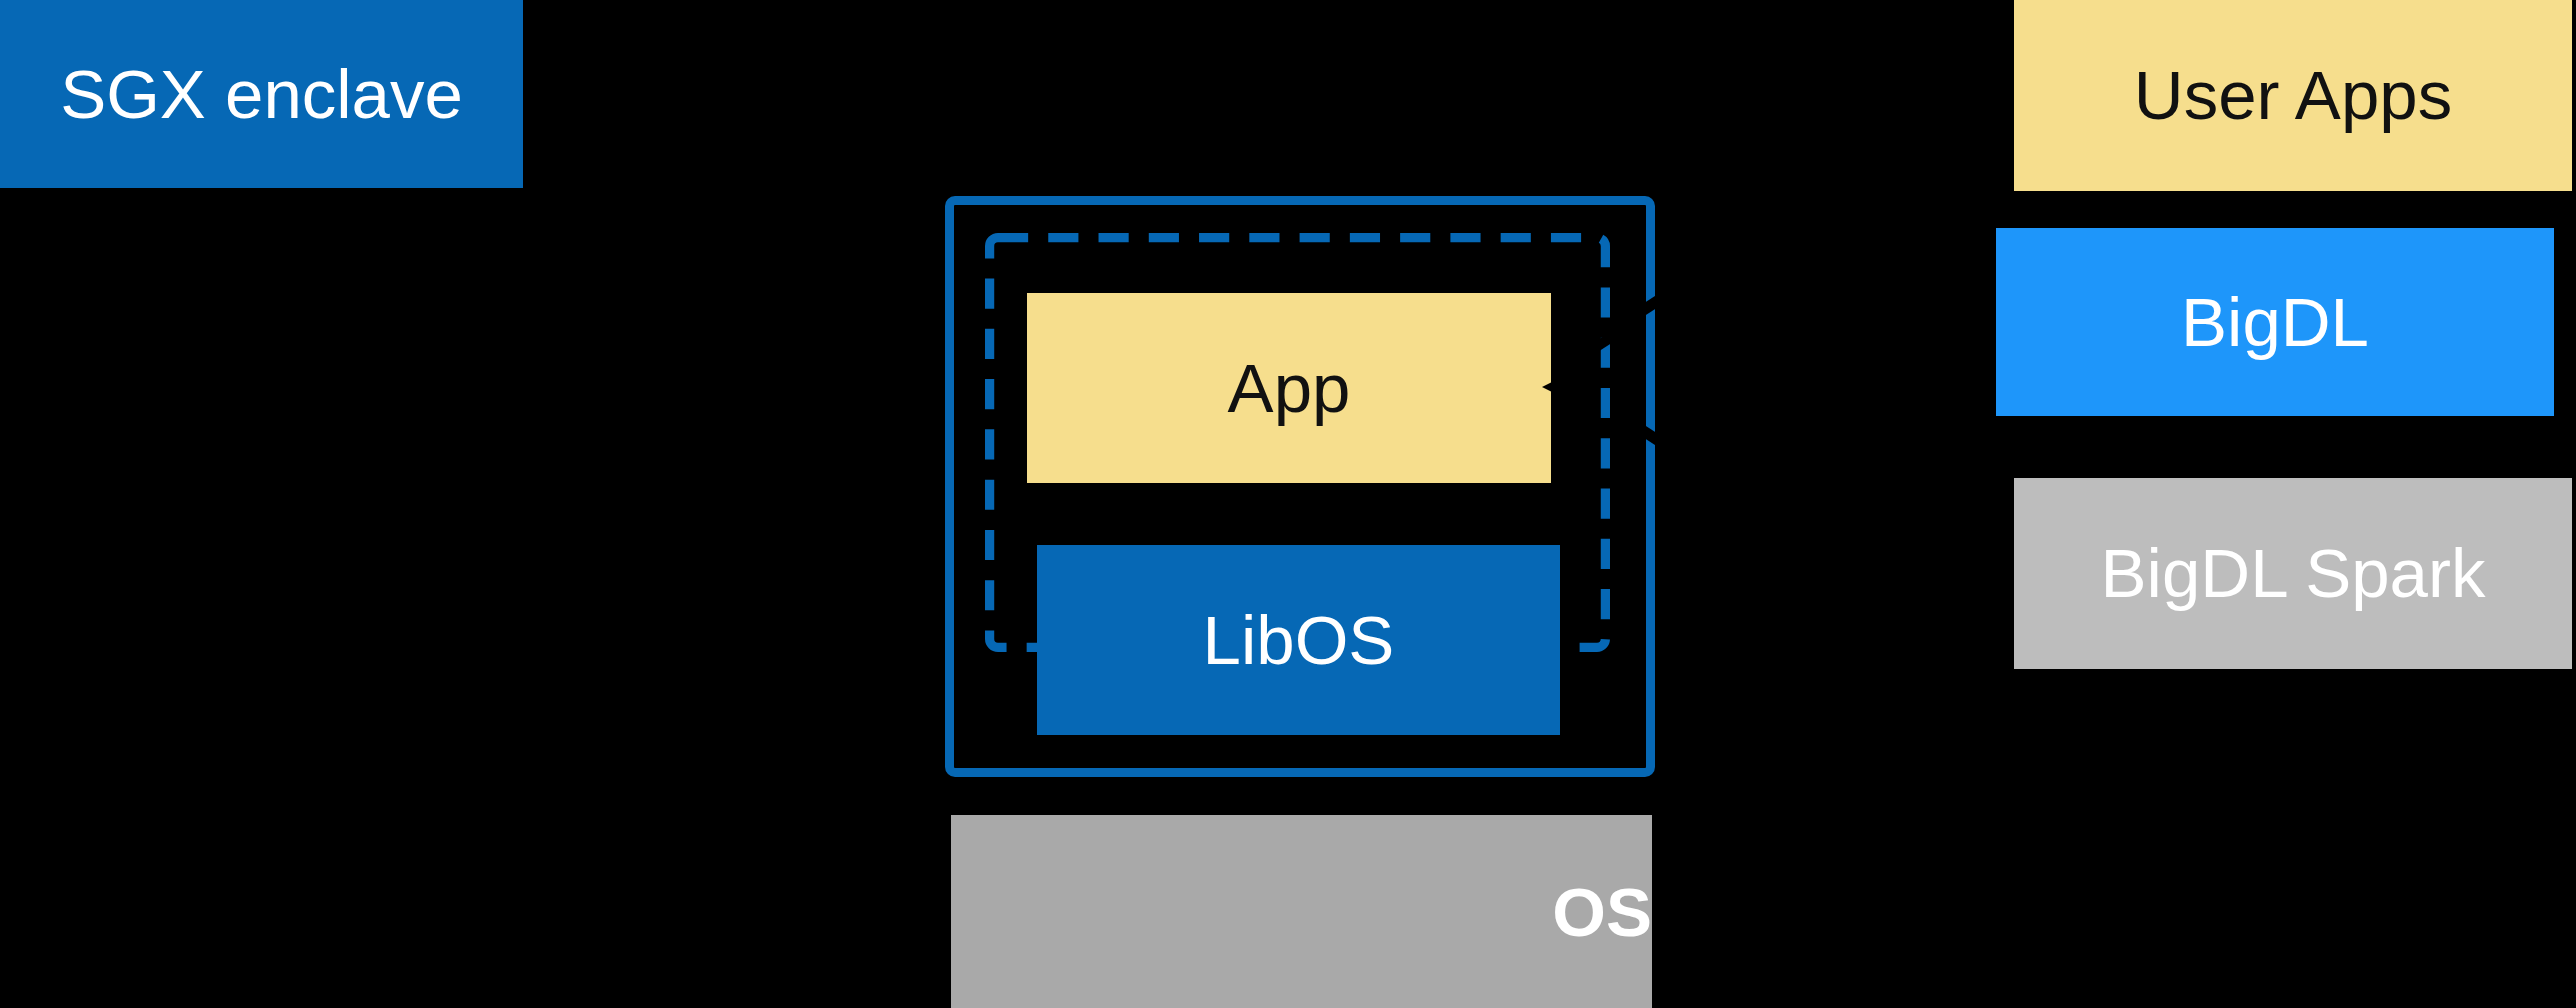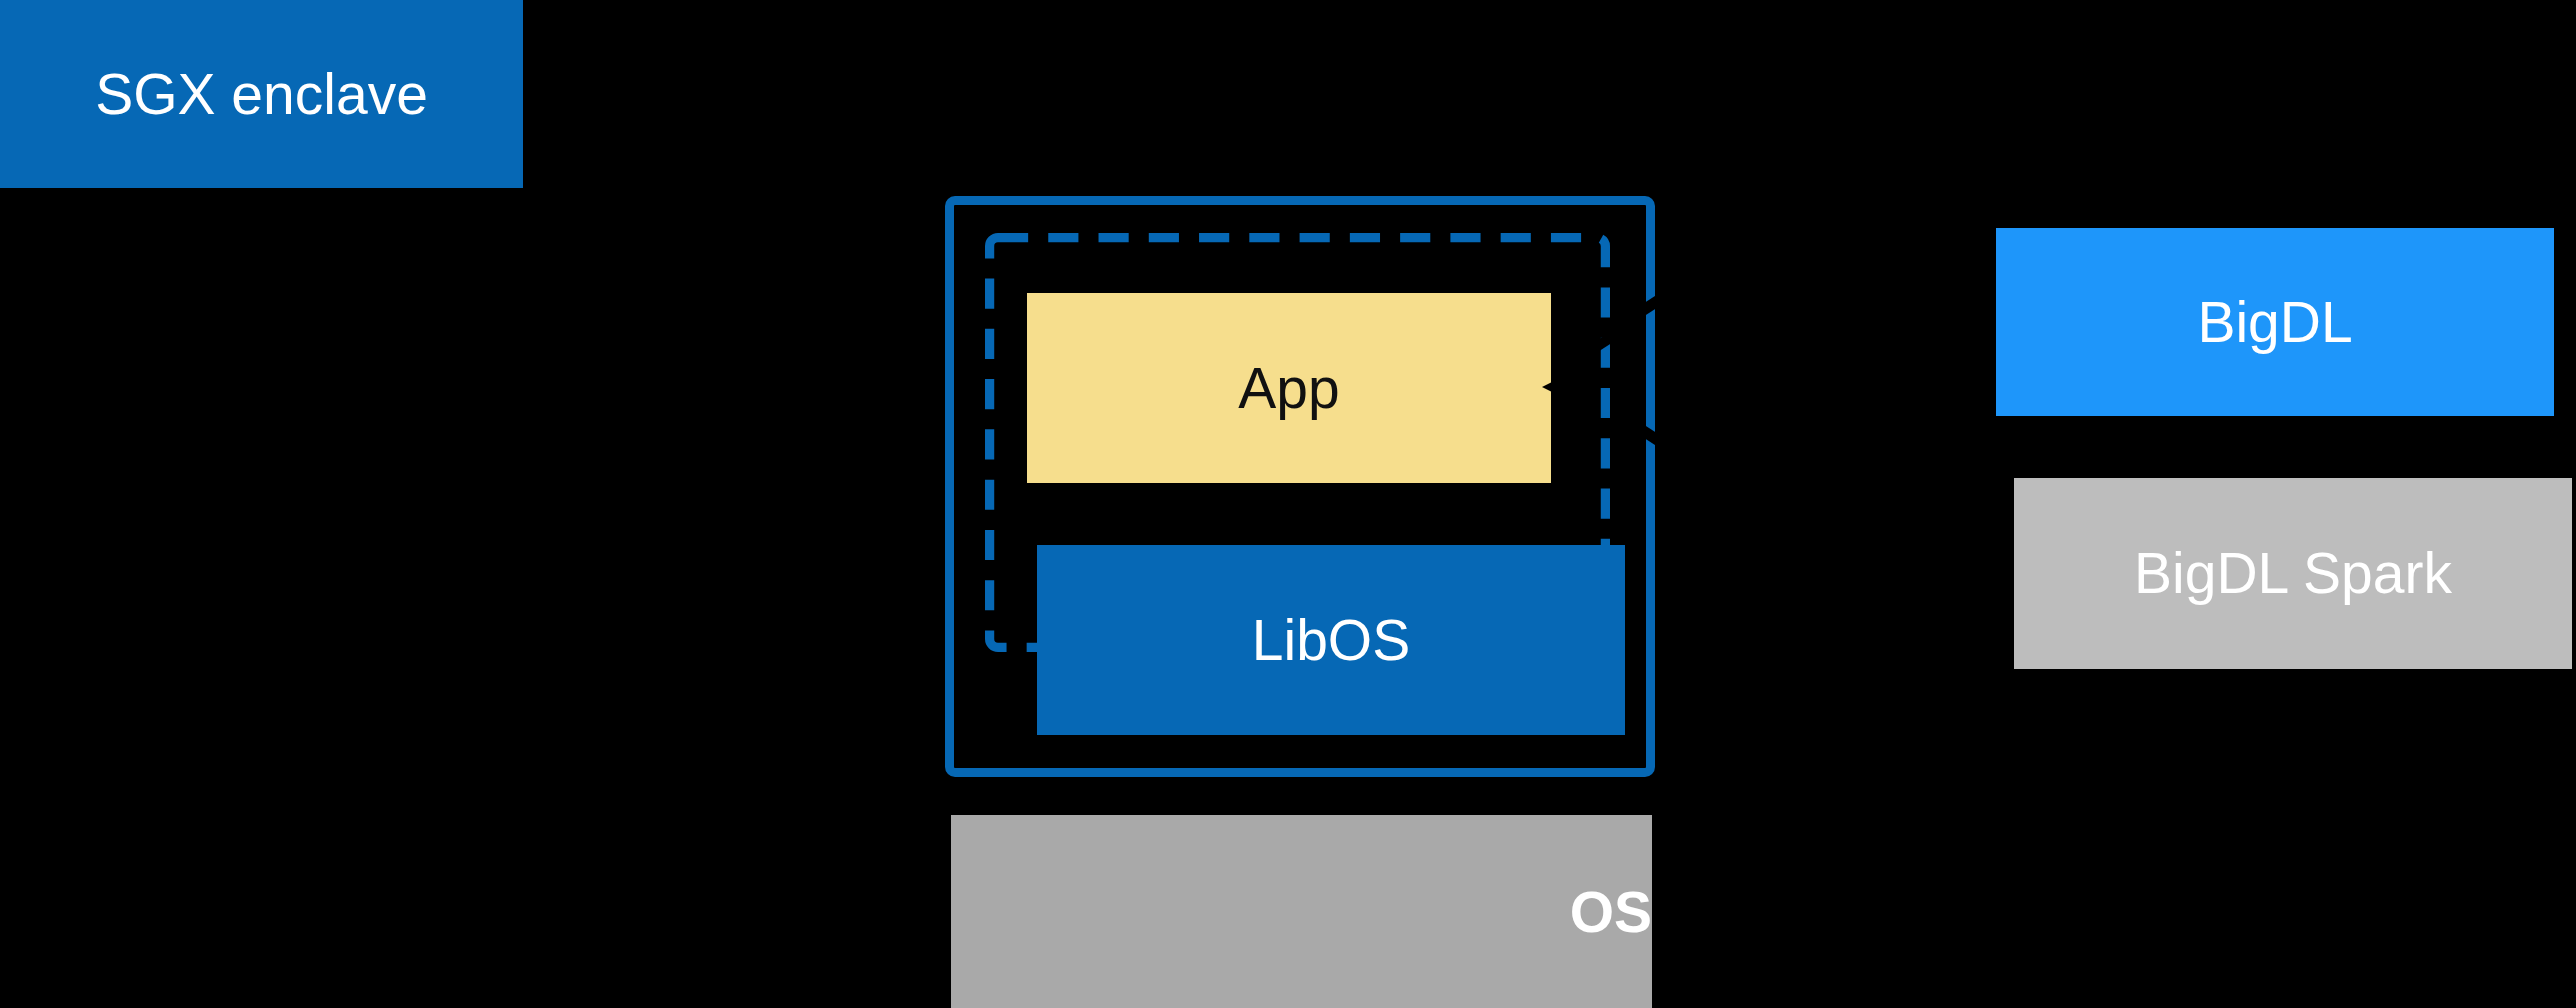--- a/index.html
+++ b/index.html
@@ -23,21 +23,21 @@
     height: 1009px;
     background: var(--background, #000);
     overflow: hidden;
     font-family: "Liberation Sans", sans-serif;
   }
   .box {
     position: absolute;
     display: flex;
     align-items: center;
     justify-content: center;
-    font-size: 57px;
+    font-size: 69px;
     line-height: 1;
     white-space: nowrap;
   }
   .label { pointer-events: none; }
 
   
   .sgx-box {
     left: 0; top: 503; width: 523px; height: 188px;
     background: var(--intel-blue, #0668B5);
     color: var(--text-light, #fff);
@@ -60,21 +60,21 @@
     stroke: var(--intel-blue, #0668B5);
     stroke-width: 11;
     stroke-dasharray: 36 24;
   }
   .app-box {
     left: 1027px; top: 293px; width: 524px; height: 190px;
     background: var(--soft-yellow, #F6DE8D);
     color: var(--text-dark, #111);
   }
   .libos-box {
-    left: 1037px; top: 545px; width: 588px; height: 190px;
+    left: 1037px; top: 545px; width: 523px; height: 190px;
     background: var(--intel-blue, #0668B5);
     color: var(--text-light, #fff);
   }
   .os-box {
     left: 951px; top: 815px; width: 701px; height: 194px;
     background: var(--gray-os, #A9A9A9);
     color: var(--text-light, #fff);
     font-weight: bold;
     justify-content: flex-end;
   }
@@ -140,20 +140,23 @@
   </div>
 
   <div class="box os-box">
     <span class="label">OS</span>
   </div>
 
   <div class="slash slash-1"></div>
   <div class="slash slash-2"></div>
   <div class="slash slash-3"></div>
 
+  <div class="box user-apps-box">
+    <span class="label">User Apps</span>
+  </div>
 
   <div class="box bigdl-box">
     <span class="label">BigDL</span>
   </div>
 
   <div class="box spark-box">
     <span class="label">BigDL Spark</span>
   </div>
 
 </div>

